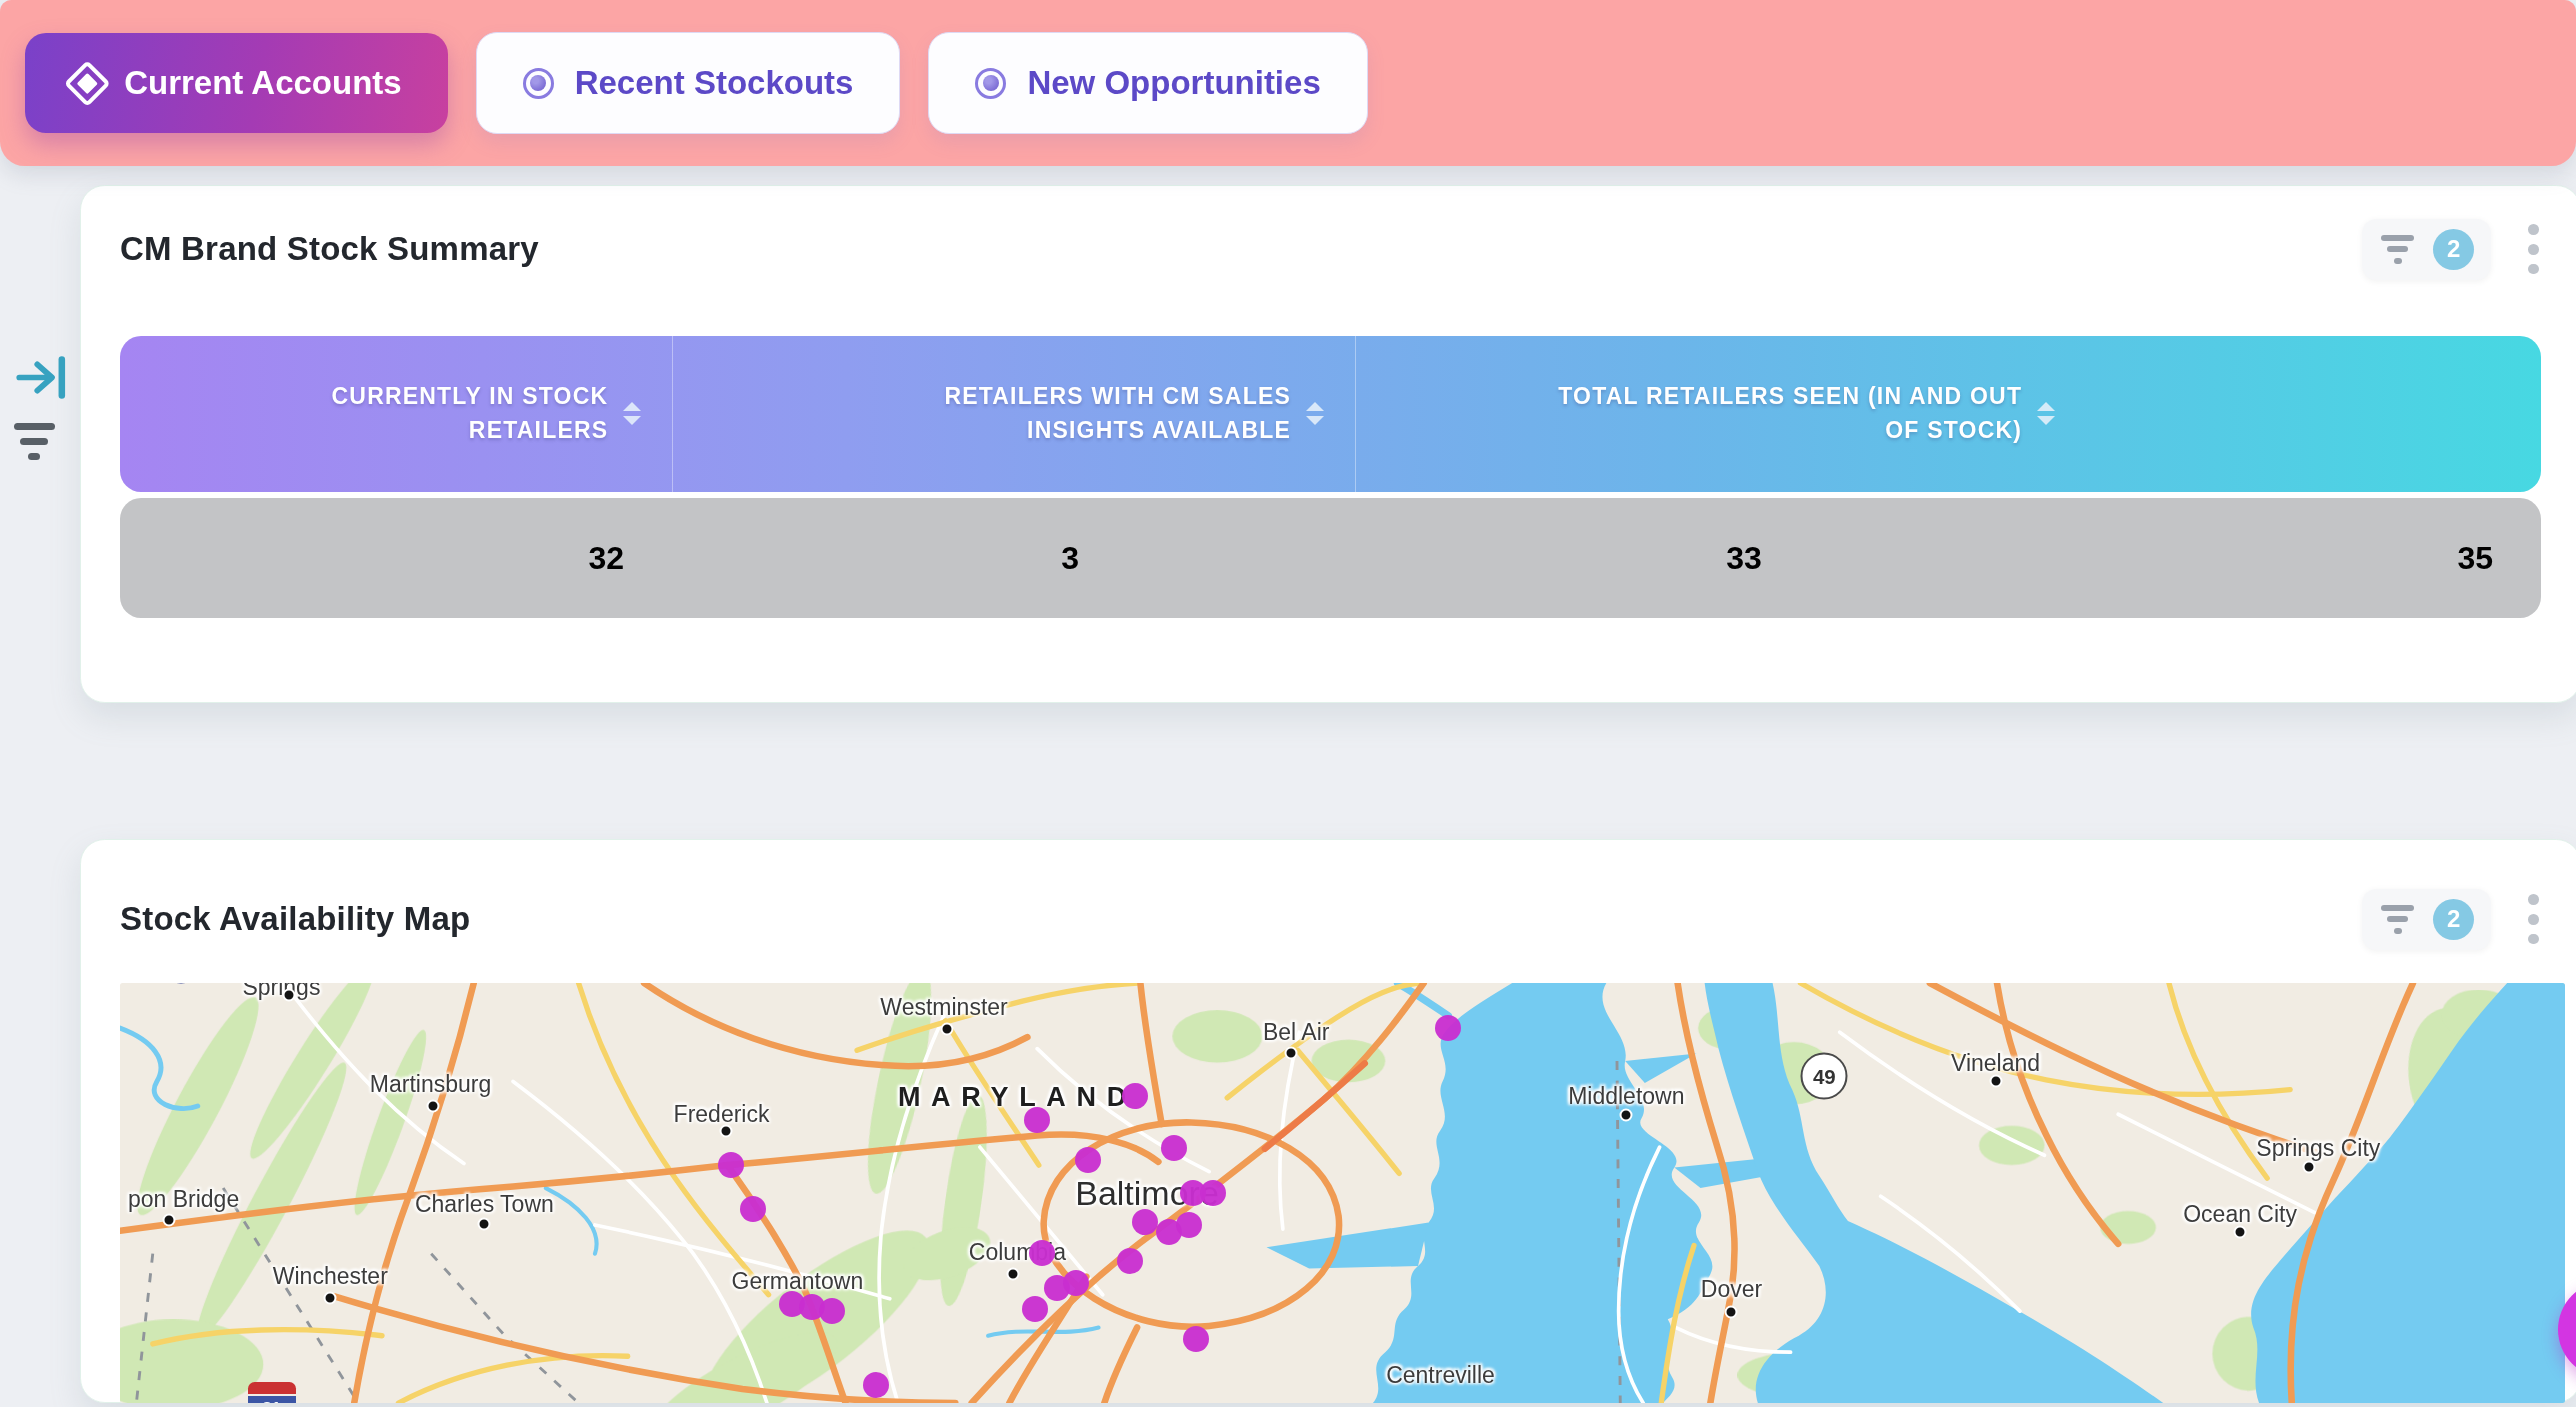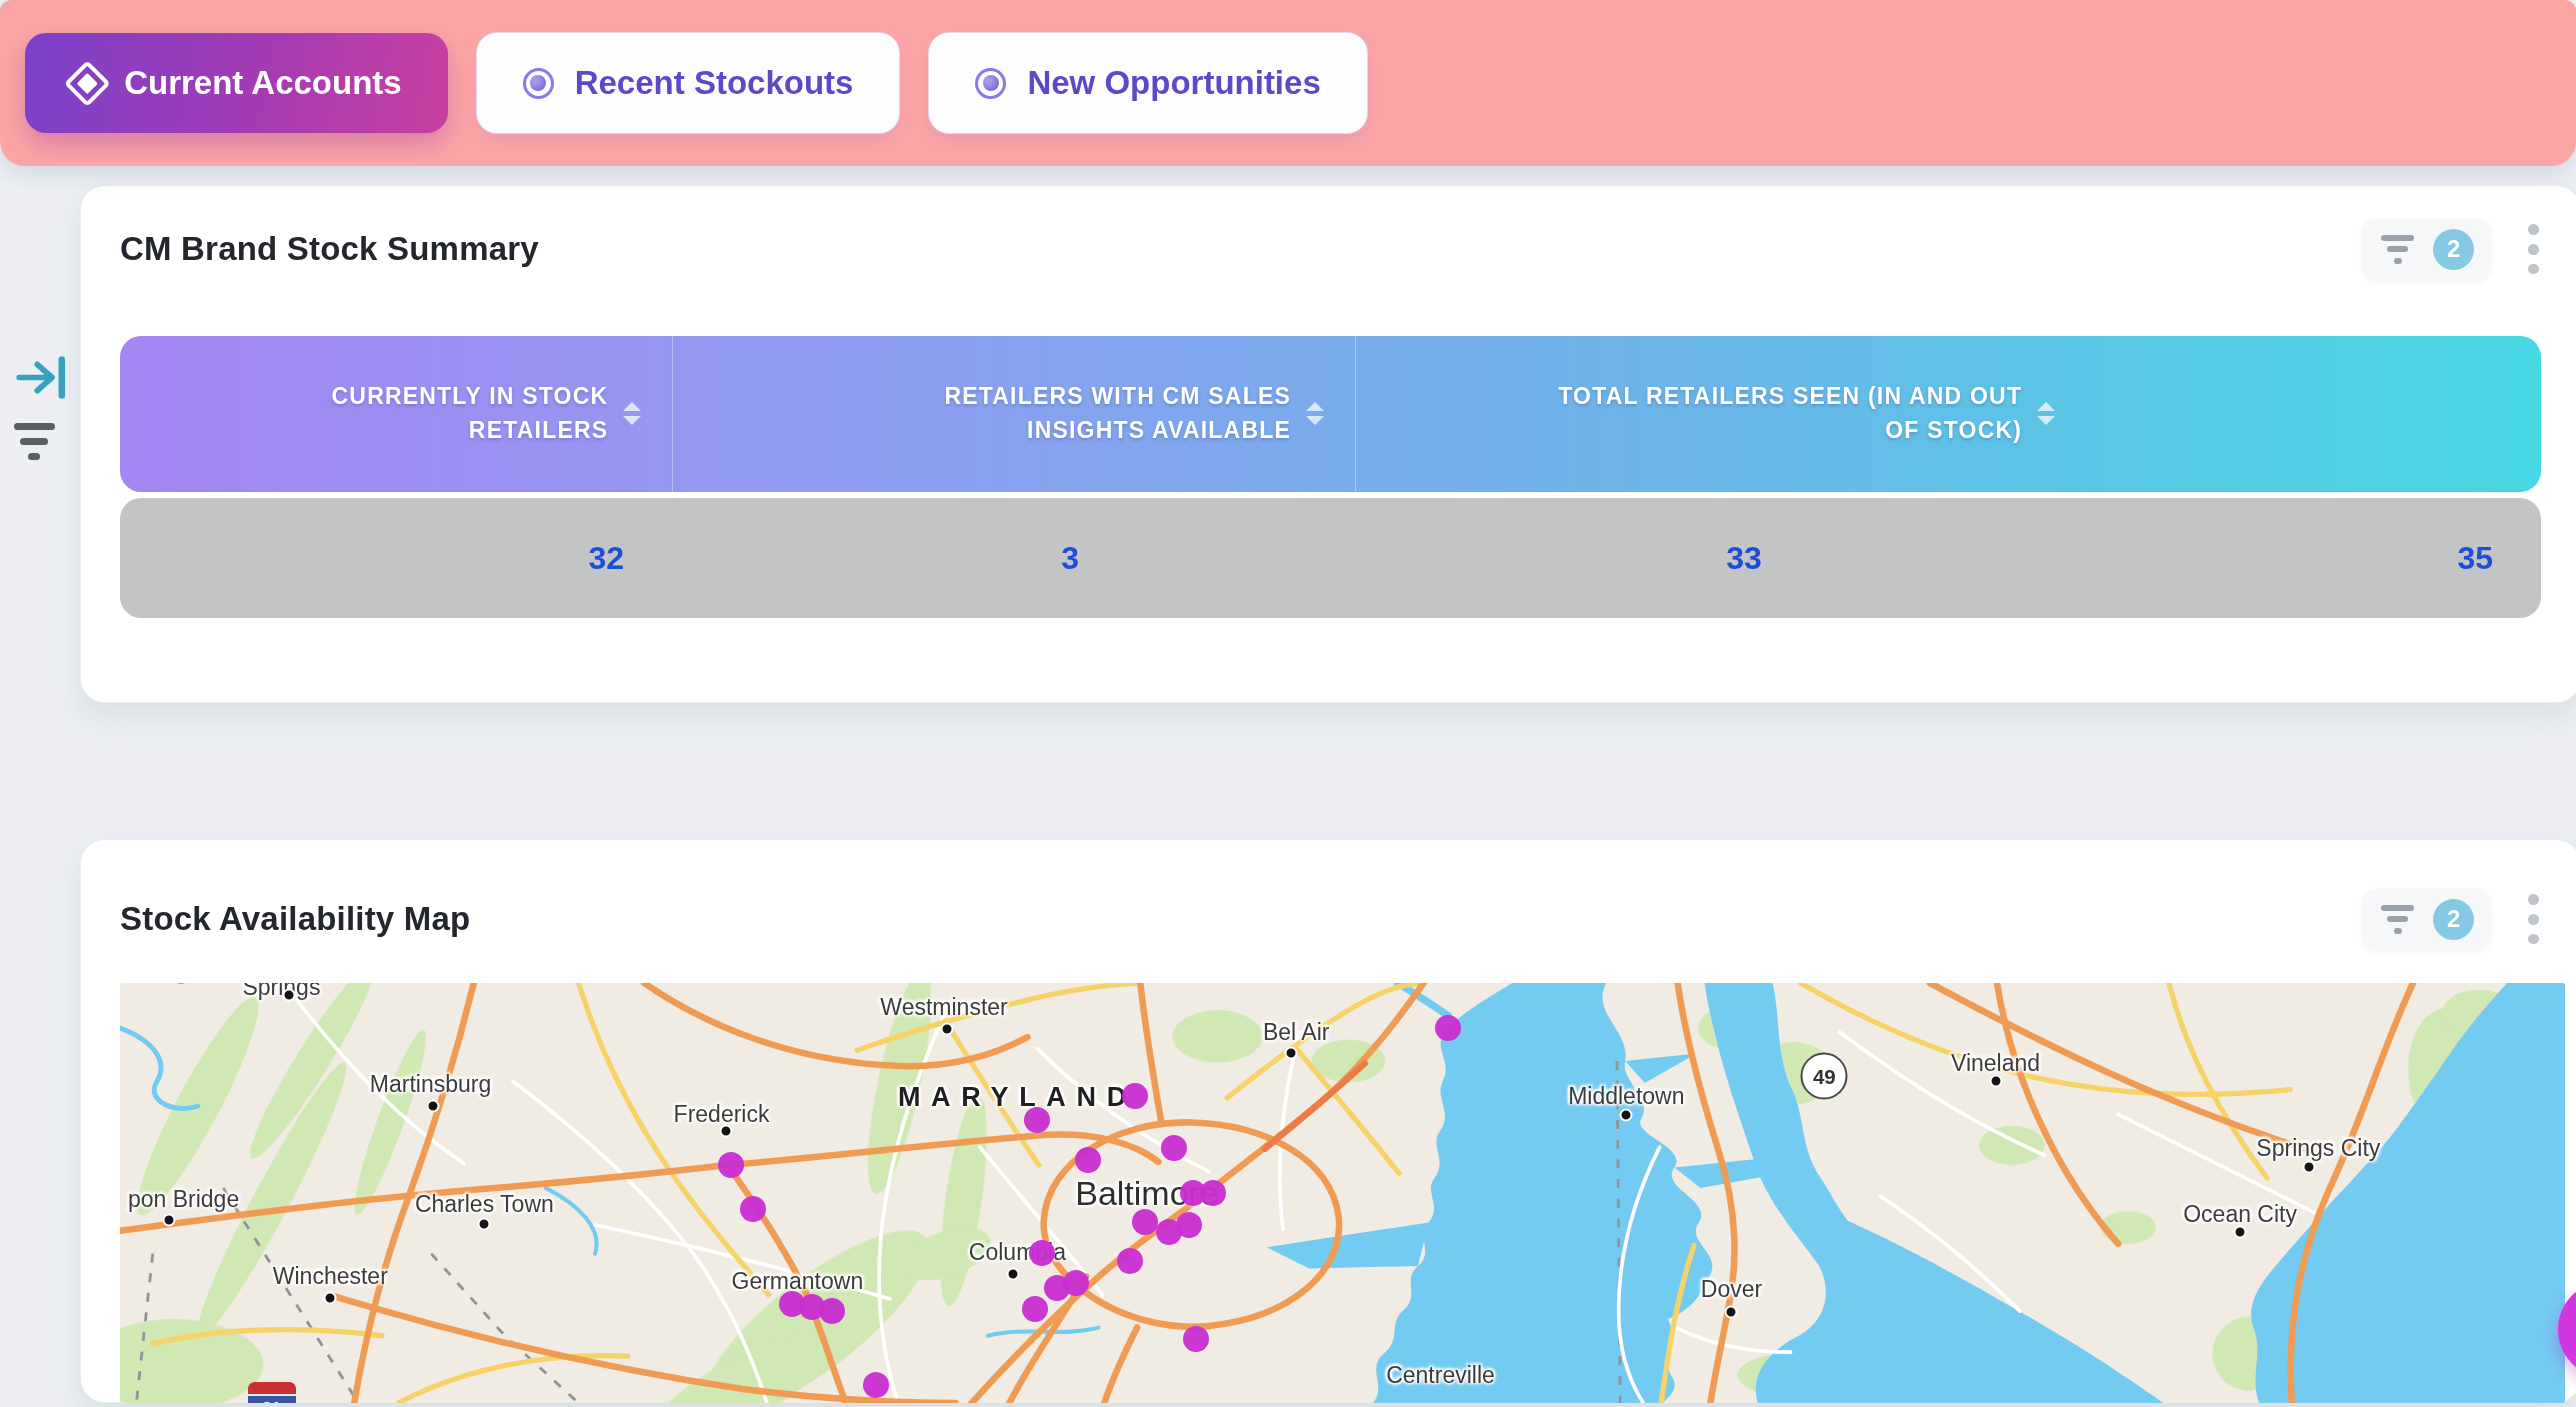--- a/index.html
+++ b/index.html
@@ -84,21 +84,21 @@
   .th + .th{border-left:1.6px solid rgba(255,255,255,.38)}
   .c0{flex:0 0 22.8%}.c1{flex:0 0 18.8%}.c2{flex:0 0 28.2%}.c3{flex:0 0 30.2%}
   .th.c0 .txt{max-width:311px}.th.c1 .txt{max-width:221px}
   .th.c2 .txt{max-width:393px}.th.c3 .txt{max-width:475px}
   .sort{margin-left:14.7px;display:flex;flex-direction:column;align-items:center;gap:5.7px;flex:0 0 auto}
   .sort b{display:block;width:0;height:0;border-left:9px solid transparent;border-right:9px solid transparent}
   .sort .up{border-bottom:9.8px solid rgba(230,240,250,.88)}
   .sort .dn{border-top:9.8px solid rgba(230,240,250,.88)}
   .trow{
     display:flex;height:120px;margin-top:6.6px;border-radius:21px;background:#c3c4c6;
-    align-items:center;font-size:32px;font-weight:700;color:#1d4ed8;
+    align-items:center;font-size:32px;font-weight:700;color:#000000;
   }
   .td{text-align:right;padding-right:48px;box-sizing:border-box}
   
   .map-wrap{
     position:relative;margin:33px 14.7px 0 39px;height:420px;overflow:hidden;
     background:#f1ece3;border-radius:2.5px;
   }
   .map-wrap svg{position:absolute;inset:0;display:block}
   .mlabel{
     position:absolute;transform:translate(-50%,-50%);white-space:nowrap;

